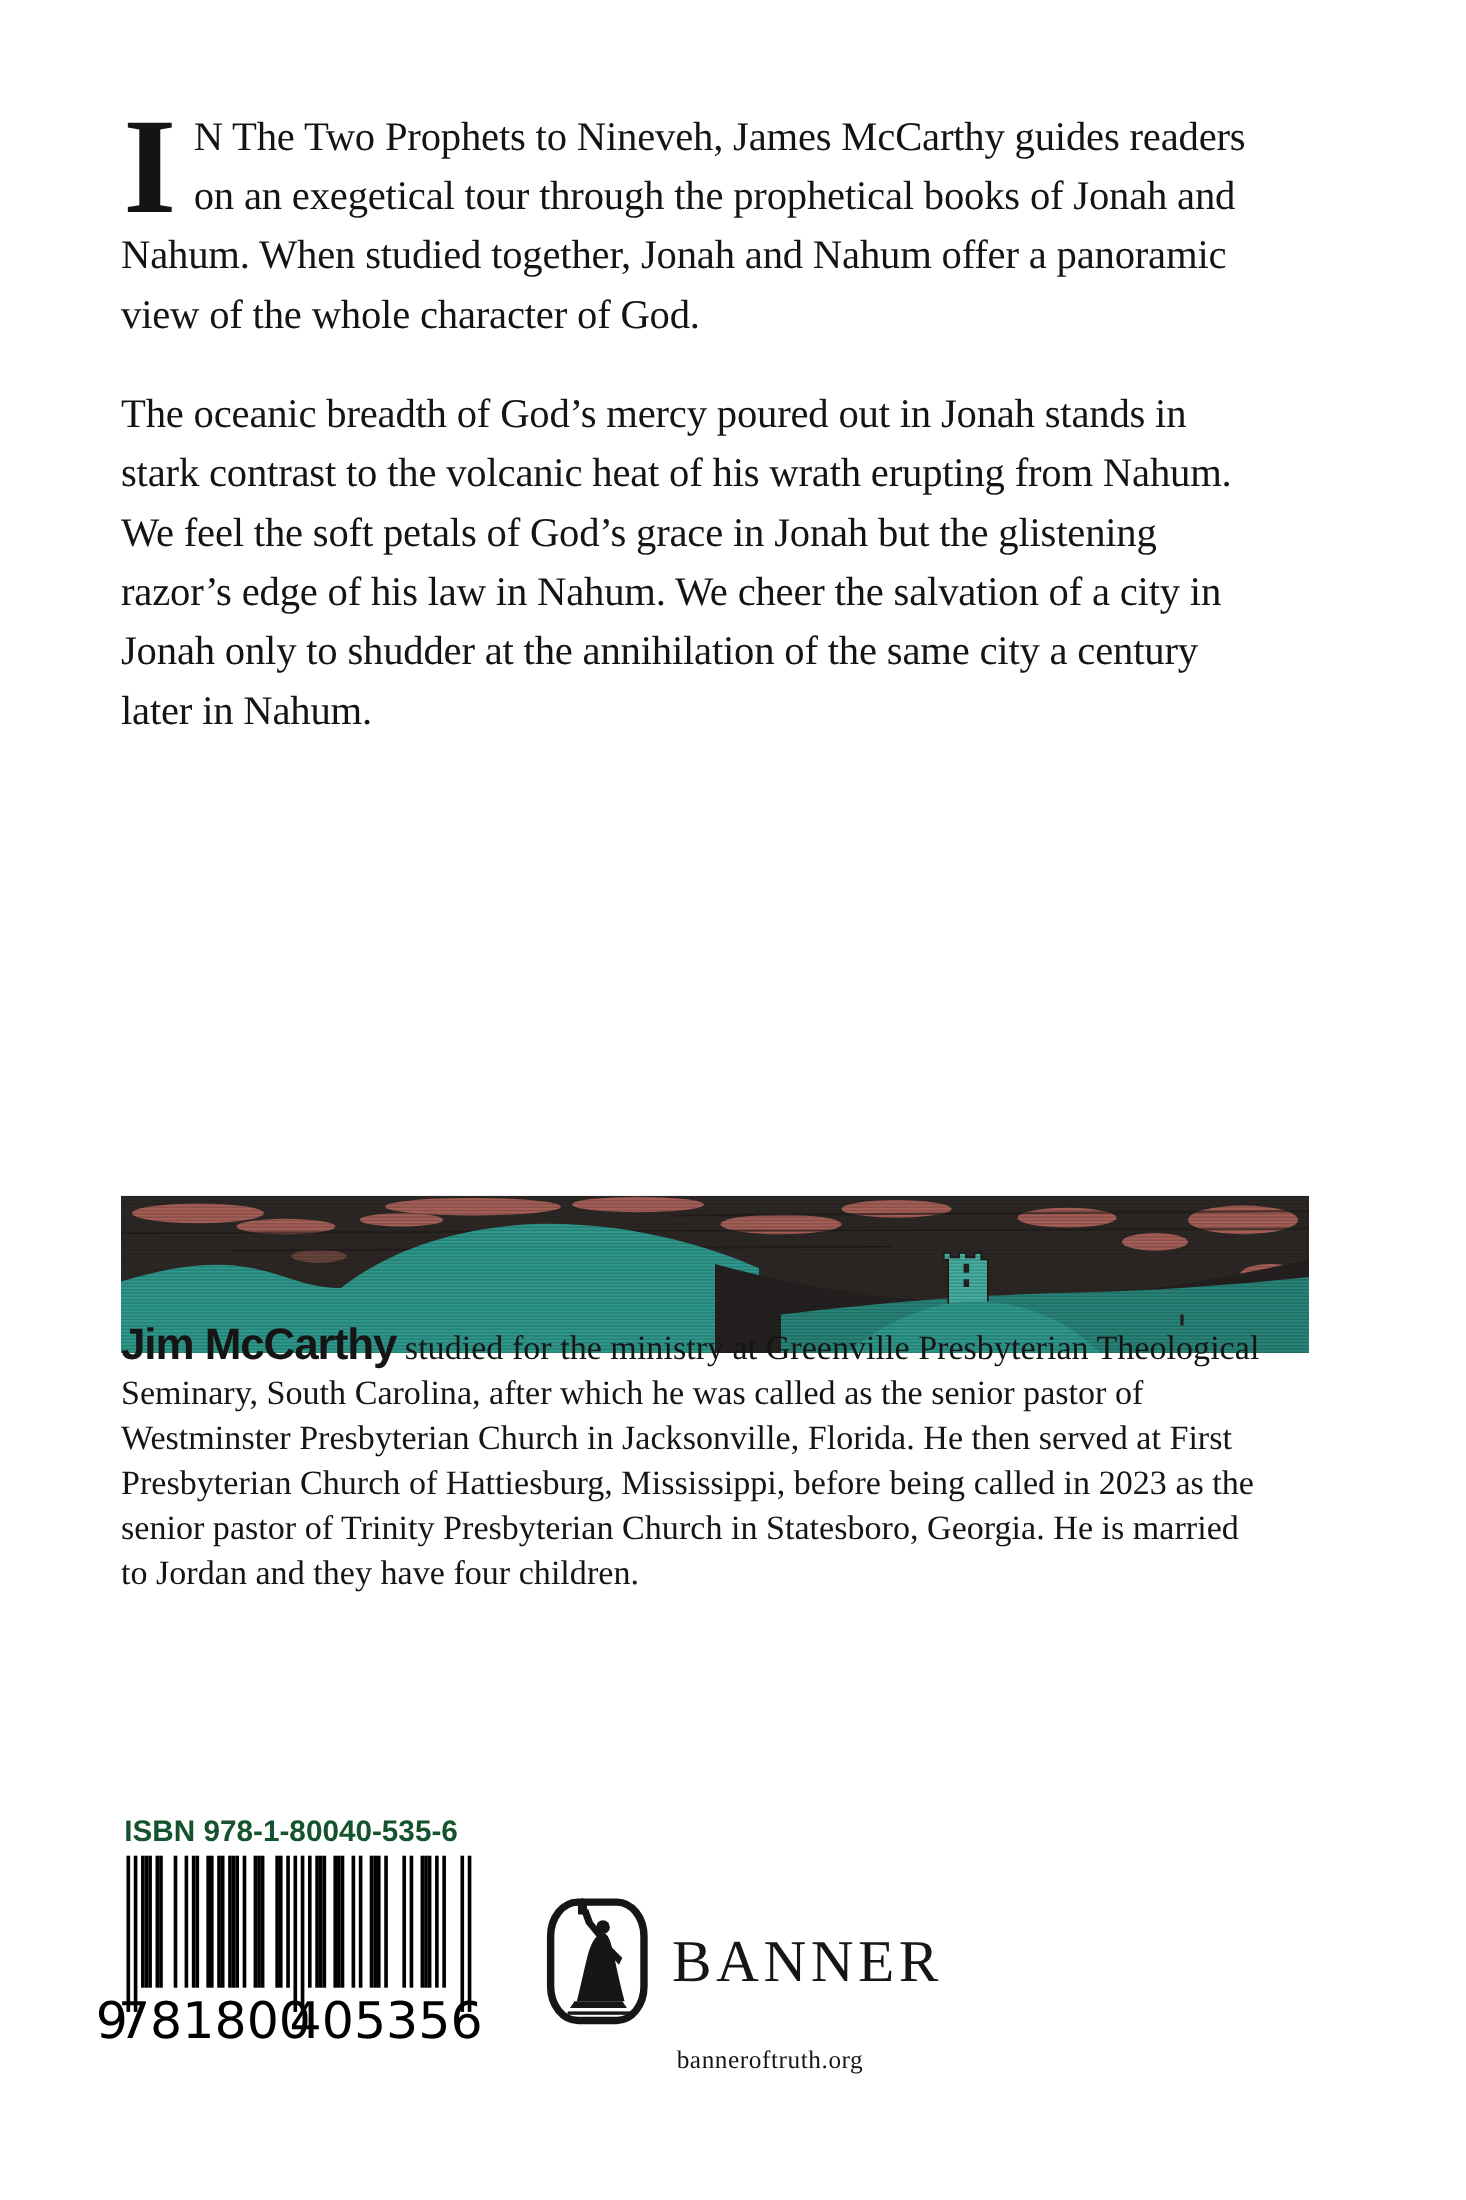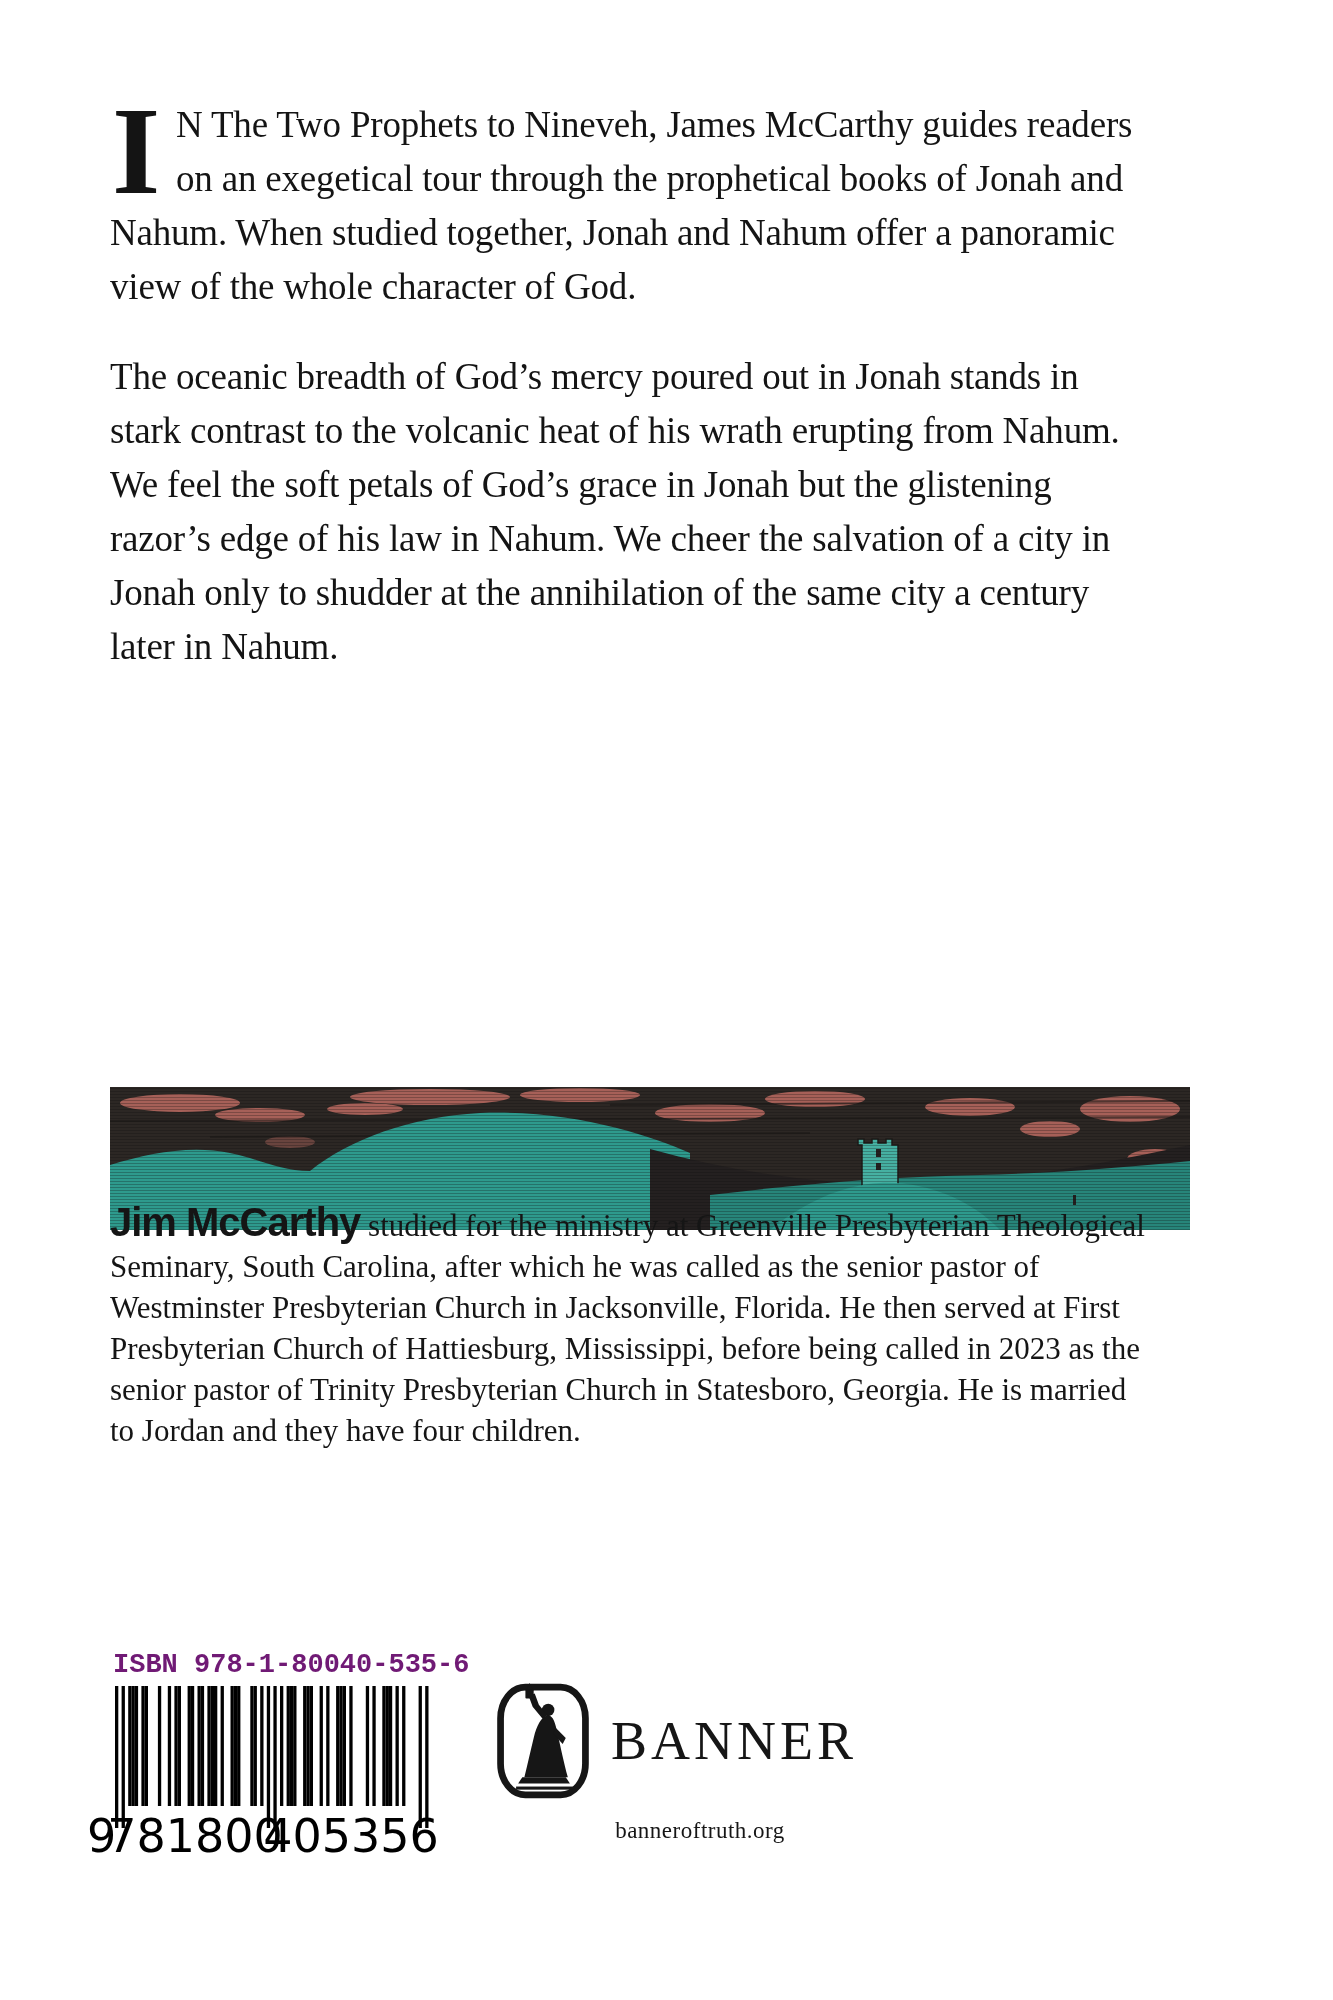--- a/index.html
+++ b/index.html
@@ -27,30 +27,30 @@
     position:absolute; left:110px; top:1202px; width:1048px;
     font-size:31px; line-height:41px; color:#151515;
   }
   .bio .name {
     font-family:"Liberation Sans", sans-serif; font-weight:bold;
     font-size:40px; letter-spacing:-1px;
   }
   
   .barcode { position:absolute; left:85px; top:1650px; width:356px; }
   .isbn-label {
-    font-family:Liberation Mono, monospace; font-size:27px; font-weight:bold;
-    color:#701a75; white-space:nowrap; padding-left:28px; letter-spacing:0;
+    font-family:Liberation Sans, sans-serif; font-size:27px; font-weight:bold;
+    color:#14532d; white-space:nowrap; padding-left:28px; letter-spacing:0;
     margin-bottom:2px;
   }
   .barcode svg { display:block; }
   .bc-digits {
     font-family:"DejaVu Sans", sans-serif; font-size:46px; fill:#000;
   }
   
-  .logo { position:absolute; left:495px; top:1682px; width:410px; }
+  .logo { position:absolute; left:495px; top:1724px; width:410px; }
   .logo-row { display:flex; align-items:center; gap:20px; }
   .logo-text { line-height:1; }
   .logo-line1 {
     font-size:54px; letter-spacing:4px; color:#161616;
   }
   .logo-line2 { font-size:54px; letter-spacing:2px; color:#161616; margin-top:4px; }
   .logo-of { font-style:italic; font-size:46px; letter-spacing:0; }
   .website {
     text-align:center; font-size:23px; color:#161616; margin-top:18px;
     letter-spacing:0.5px;

